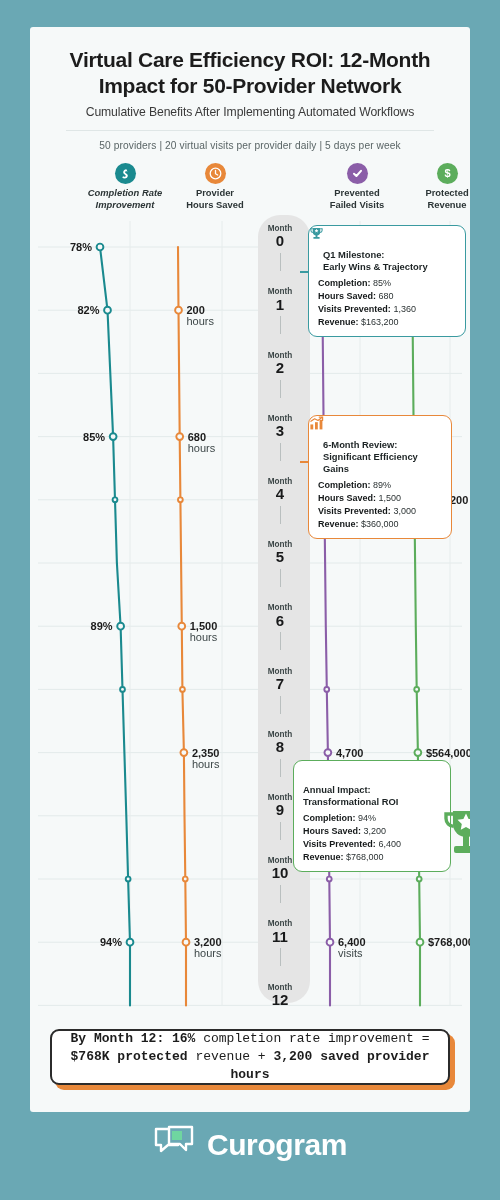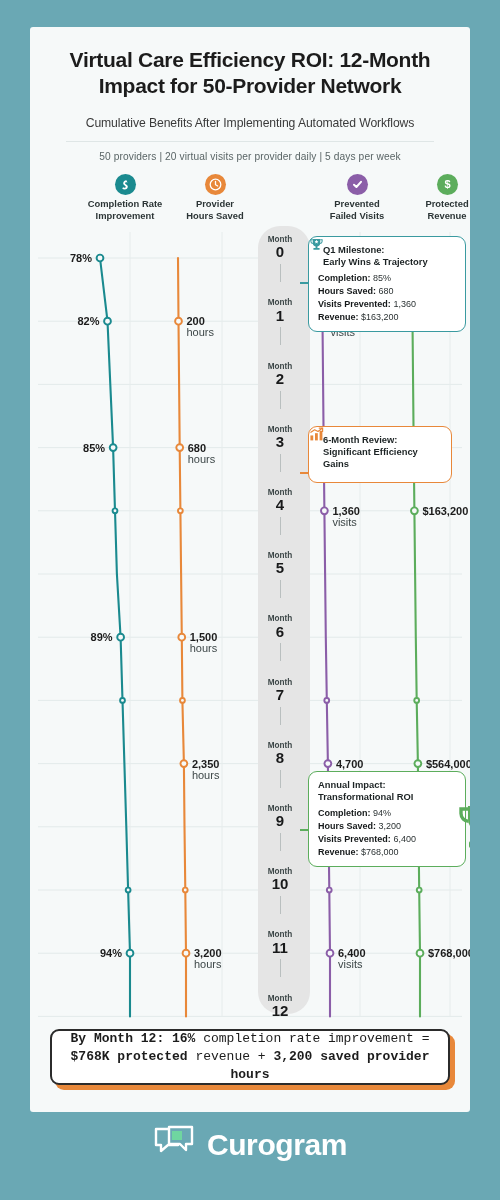--- a/index.html
+++ b/index.html
@@ -17,21 +17,21 @@
     border-radius: 3px;
     overflow: hidden;
   }
   
   #header { padding: 20px 22px 0; text-align: center; }
   #title {
     font-size: 21px; font-weight: bold; color: #1c1c1c;
     line-height: 1.22; letter-spacing: -0.3px; text-align: center;
   }
   #subtitle {
-    font-size: 12.2px; color: #3a3a3a; margin-top: 18px; letter-spacing: -0.1px;
+    font-size: 12.2px; color: #3a3a3a; margin-top: 7px; letter-spacing: -0.1px;
   }
   #hdr-rule { height: 1px; background: #dfe6e6; margin: 11px 14px 0; }
   #stats {
     font-size: 10.2px; color: #5a6566; margin-top: 9px; letter-spacing: .1px;
   }
   
   #colheads { position: relative; height: 52px; margin-top: 12px; }
   .colhead { position: absolute; text-align: center; width: 110px; }
   .chicon {
     width: 21px; height: 21px; border-radius: 50%;
@@ -54,21 +54,21 @@
     position: absolute; left: 228px; top: 0; width: 52px; height: 788px;
     background: #e5e5e5; border-radius: 22px;
   }
   .tick { position: absolute; width: 44px; text-align: center; }
   .tick .m { font-size: 8.2px; color: #3d4748; font-weight: 600; line-height: 1; }
   .tick .n { font-size: 15px; color: #18191a; font-weight: bold; line-height: 1.12; }
   .tickdash { position: absolute; left: 21.5px; width: 1px; background: #b9bfbf; }
   
   .callout {
     position: absolute; background: #ffffff; border-radius: 9px;
-    padding: 7px 9px 8px; z-index: 5;
+    padding: 23px 9px 8px; z-index: 5;
   }
   .callout .chead {
     display: flex; align-items: flex-start; gap: 5px;
     font-size: 9.4px; font-weight: bold; color: #1c2324; line-height: 1.28;
     margin-bottom: 4px;
   }
   .callout .cline { font-size: 9px; color: #2b3233; line-height: 1.42; }
   .callout .cline b { font-weight: bold; color: #15191a; }
   .conn { position: absolute; height: 2px; z-index: 4; }
   
@@ -104,21 +104,21 @@
     <div id="title">
       <div>Virtual Care Efficiency ROI: 12-Month</div>
       <div>Impact for 50-Provider Network</div>
     </div>
     <div id="subtitle">Cumulative Benefits After Implementing Automated Workflows</div>
     <div id="hdr-rule"></div>
     <div id="stats">50 providers  |  20 virtual visits per provider daily  |  5 days per week</div>
   </div>
 
   <div id="colheads">
-      <div class="colhead" style="left: 40px;">
+      <div class="colhead" style="left: 40px; font-style: italic;">
         <div class="chicon" style="background:#1a8a8f;color:#fff">
           <svg width="12" height="12" viewBox="0 0 12 12">
             <path d="M7.4 1.2c-2 .2-3.2 1.5-3.2 3 0 1 .6 1.7 1.5 2.3.7.5 1.1.8 1.1 1.3 0 .6-.6 1-1.4 1-.6 0-1-.2-1.4-.5l-.7 1.4c.6.4 1.4.7 2.3.7 1.9 0 3.2-1.1 3.2-2.7 0-1-.6-1.7-1.6-2.3-.7-.4-1.1-.7-1.1-1.2 0-.5.5-.9 1.2-.9.5 0 .9.1 1.3.4z" fill="#fff"></path>
           </svg>
         </div>
         <div class="chlabel">Completion Rate<br>Improvement</div>
       </div>
       <div class="colhead" style="left: 130px;">
         <div class="chicon" style="background:#e8883a;color:#fff">
           <svg width="13" height="13" viewBox="0 0 13 13">
@@ -319,23 +319,29 @@
               <svg width="15" height="15" viewBox="0 0 16 16">
                 <rect x="1.5" y="9" width="3" height="5.3" fill="currentColor"></rect>
                 <rect x="6.4" y="6.6" width="3" height="7.7" fill="currentColor"></rect>
                 <rect x="11.3" y="4" width="3" height="10.3" fill="currentColor"></rect>
                 <path d="M2 5.6 L6 3 L9.6 4.8 L14 1.4" fill="none" stroke="currentColor" stroke-width="1.3" stroke-linecap="round" stroke-linejoin="round"></path>
                 <path d="M10.9 1.1h3.6v3.6" fill="none" stroke="currentColor" stroke-width="1.3" stroke-linecap="round"></path>
               </svg>
             </span>
             <span>6-Month Review:<br>Significant Efficiency Gains</span>
           </div>
+          <div style="position:relative">
+            <div class="cline"><b>Completion:</b> <span>89%</span></div>
+            <div class="cline"><b>Hours Saved:</b> <span>1,500</span></div>
+            <div class="cline"><b>Visits Prevented:</b> <span>3,000</span></div>
+            <div class="cline"><b>Revenue:</b> <span>$360,000</span></div>
+          </div>
         </div>
         <div class="conn" style="top: 246px; left: 270px; width: 10px; background: rgb(232, 136, 58);"></div>
-        <div class="callout" style="top: 545px; left: 278px; width: 158px; border: 1.6px solid rgb(92, 173, 92);">
+        <div class="callout" style="top: 545px; left: 263px; width: 158px; border: 1.6px solid rgb(92, 173, 92);">
           <div class="chead" style="display:block">
             <div>Annual Impact:</div>
             <div>Transformational ROI</div>
           </div>
           <div style="position:relative">
             <div class="cline"><b>Completion:</b> <span>94%</span></div>
             <div class="cline"><b>Hours Saved:</b> <span>3,200</span></div>
             <div class="cline"><b>Visits Prevented:</b> <span>6,400</span></div>
             <div class="cline"><b>Revenue:</b> <span>$768,000</span></div>
             <div style="position:absolute;right:-2px;top:-4px;color:#5cad5c">

